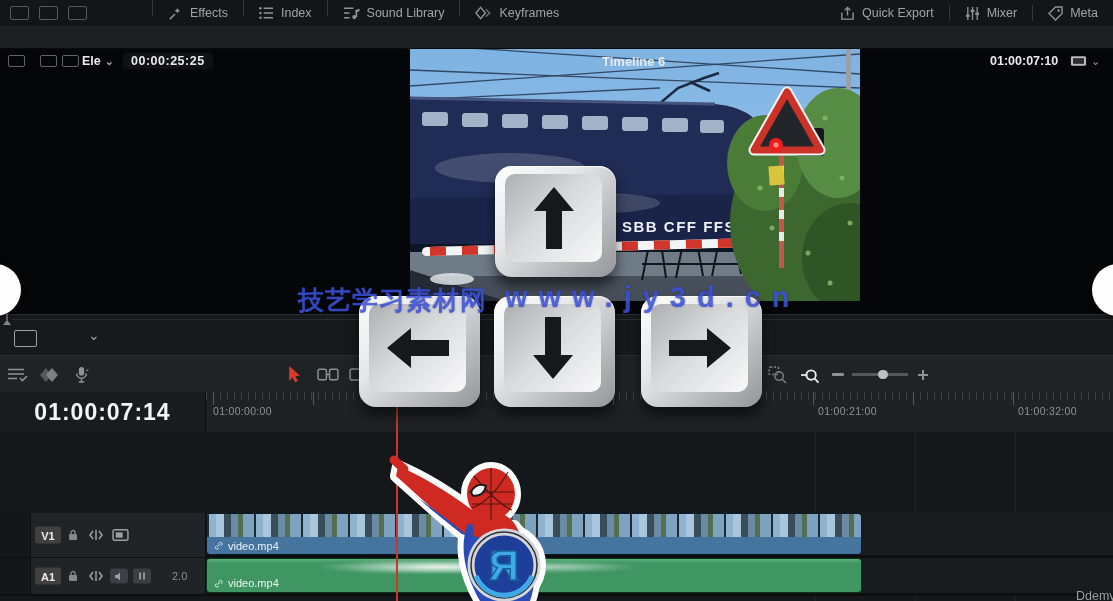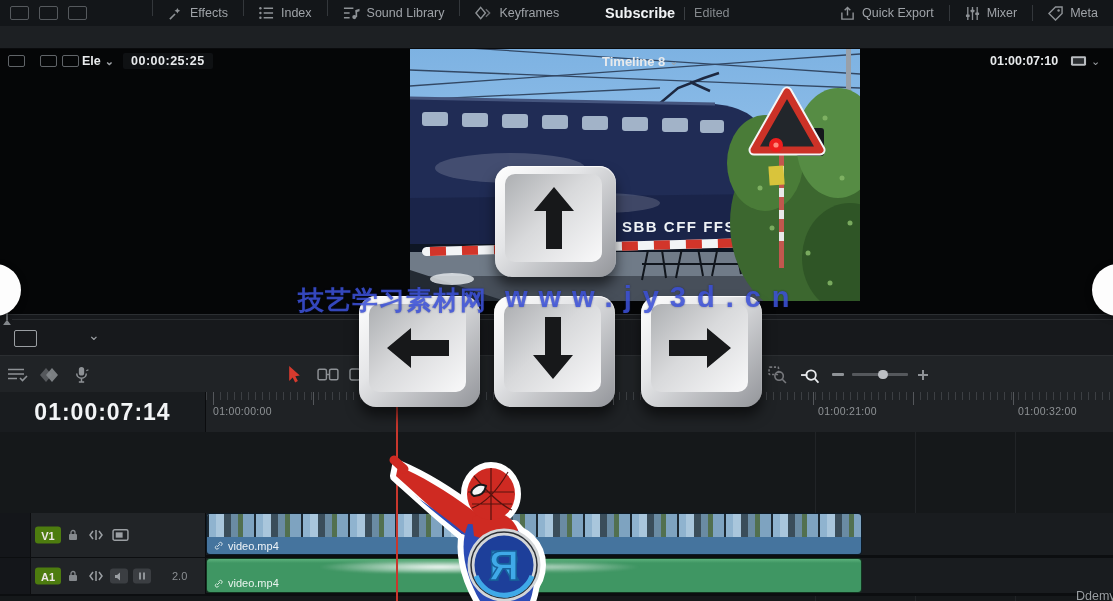--- a/index.html
+++ b/index.html
@@ -59,21 +59,21 @@
      background-size:100% 13px,100% 8px;background-repeat:no-repeat;background-position:8px 0,1px 0;text-align:center;}
   .ruler-label{position:absolute;top:13px;font-size:10.5px;color:#8e9295;letter-spacing:.3px;}
 
   
   .tracks{left:0;top:432px;width:1113px;height:169px;background:#15181a;position:absolute;}
   .gridline{position:absolute;top:0;bottom:0;width:1px;background:#212427;}
   .lane{position:absolute;left:205px;right:0;background:#191c1f;}
   .head-col{position:absolute;left:0;width:205px;background:#212427;border-right:1px solid #0b0c0e;}
   .head-strip{position:absolute;left:0;top:0;bottom:0;width:30px;background:#14161a;border-right:1px solid #0c0d0f;}
   .trk-badge{position:absolute;left:35px;top:50%;transform:translateY(-50%);width:26px;height:17px;border-radius:3px;
-             background:#4d7c0f;color:#efe9e8;font-size:11px;font-weight:bold;display:flex;align-items:center;justify-content:center;}
+             background:#404040;color:#efe9e8;font-size:11px;font-weight:bold;display:flex;align-items:center;justify-content:center;}
   .hicon{position:absolute;top:50%;transform:translateY(-50%);}
   .btn-sq{width:18px;height:15px;border-radius:3px;background:#3b3e42;display:flex;align-items:center;justify-content:center;}
   .chan{position:absolute;left:172px;top:50%;transform:translateY(-50%);color:#8b8f93;font-size:11px;}
 
   .v-clip{position:absolute;left:207px;top:82px;width:654px;height:40px;border-radius:3px;overflow:hidden;box-shadow:0 0 0 1px #0c1a26;z-index:3;}
   .v-thumbs{height:23px;
     background-image:repeating-linear-gradient(90deg,rgba(16,26,34,.9) 0 2px,rgba(16,26,34,0) 2px 47px),
       repeating-linear-gradient(90deg,#8fb3cf 0 9px,#a9c6dc 9px 17px,#3a4d5a 17px 24px,#6a8ba3 24px 31px,#52704f 31px 36px,#7ea3c0 36px 47px);}
   .v-label{height:17px;background:#45749e;display:flex;align-items:center;gap:5px;padding-left:7px;color:#eef3f7;font-size:11px;}
   .a-clip{position:absolute;left:207px;top:127px;width:654px;height:33px;border-radius:3px;z-index:3;
@@ -161,25 +161,20 @@
         <svg width="17" height="14" viewBox="0 0 18 14">
             <g fill="none" stroke="#8e9296" stroke-width="1.5">
               <path d="M6 1l5 6-5 6-5-6z"></path>
               <path d="M11.5 3l4 4-4 4" opacity=".7"></path>
             </g>
           </svg>
       </span>
       <span>Keyframes</span>
     </div>
 
-    <div class="r1-center">
-      <span class="r1-title">Subscribe</span>
-      <span class="r1-pipe"></span>
-      <span class="r1-status">Edited</span>
-    </div>
 
     <div class="r1-right">
       <div class="tb-group">
         <span>
           <svg width="15" height="15" viewBox="0 0 16 16">
               <g fill="none" stroke="#8e9296" stroke-width="1.5">
                 <path d="M2 7v7h12V7"></path>
                 <path d="M8 10V2M5 4.5L8 1.5l3 3"></path>
               </g>
             </svg>
@@ -226,21 +221,21 @@
         <div class="ghost2"></div>
       </div>
     <div class="item" style="left:82px;font-weight:bold">
       <span>Ele</span>
       <span class="chev">⌄</span>
     </div>
     <div class="item" style="left:123px">
       <span class="tc-box">00:00:25:25</span>
     </div>
     <div class="item" style="left:602px">
-      <span style="font-weight:bold;font-size:13px">Timeline 8</span>
+      <span style="font-weight:bold;font-size:13px">Timeline 6</span>
       <span class="chev">⌄</span>
     </div>
     <div class="item" style="left:990px;font-weight:bold">
       <span>01:00:07:10</span>
     </div>
     <div class="item" style="left:1070px">
       <span>
         <svg width="17" height="12" viewBox="0 0 18 12">
             <rect x="1" y="1" width="16" height="10" rx="1.5" fill="#b9bcc0"></rect>
             <rect x="3.2" y="3" width="11.6" height="6" fill="#2b2e31"></rect>

